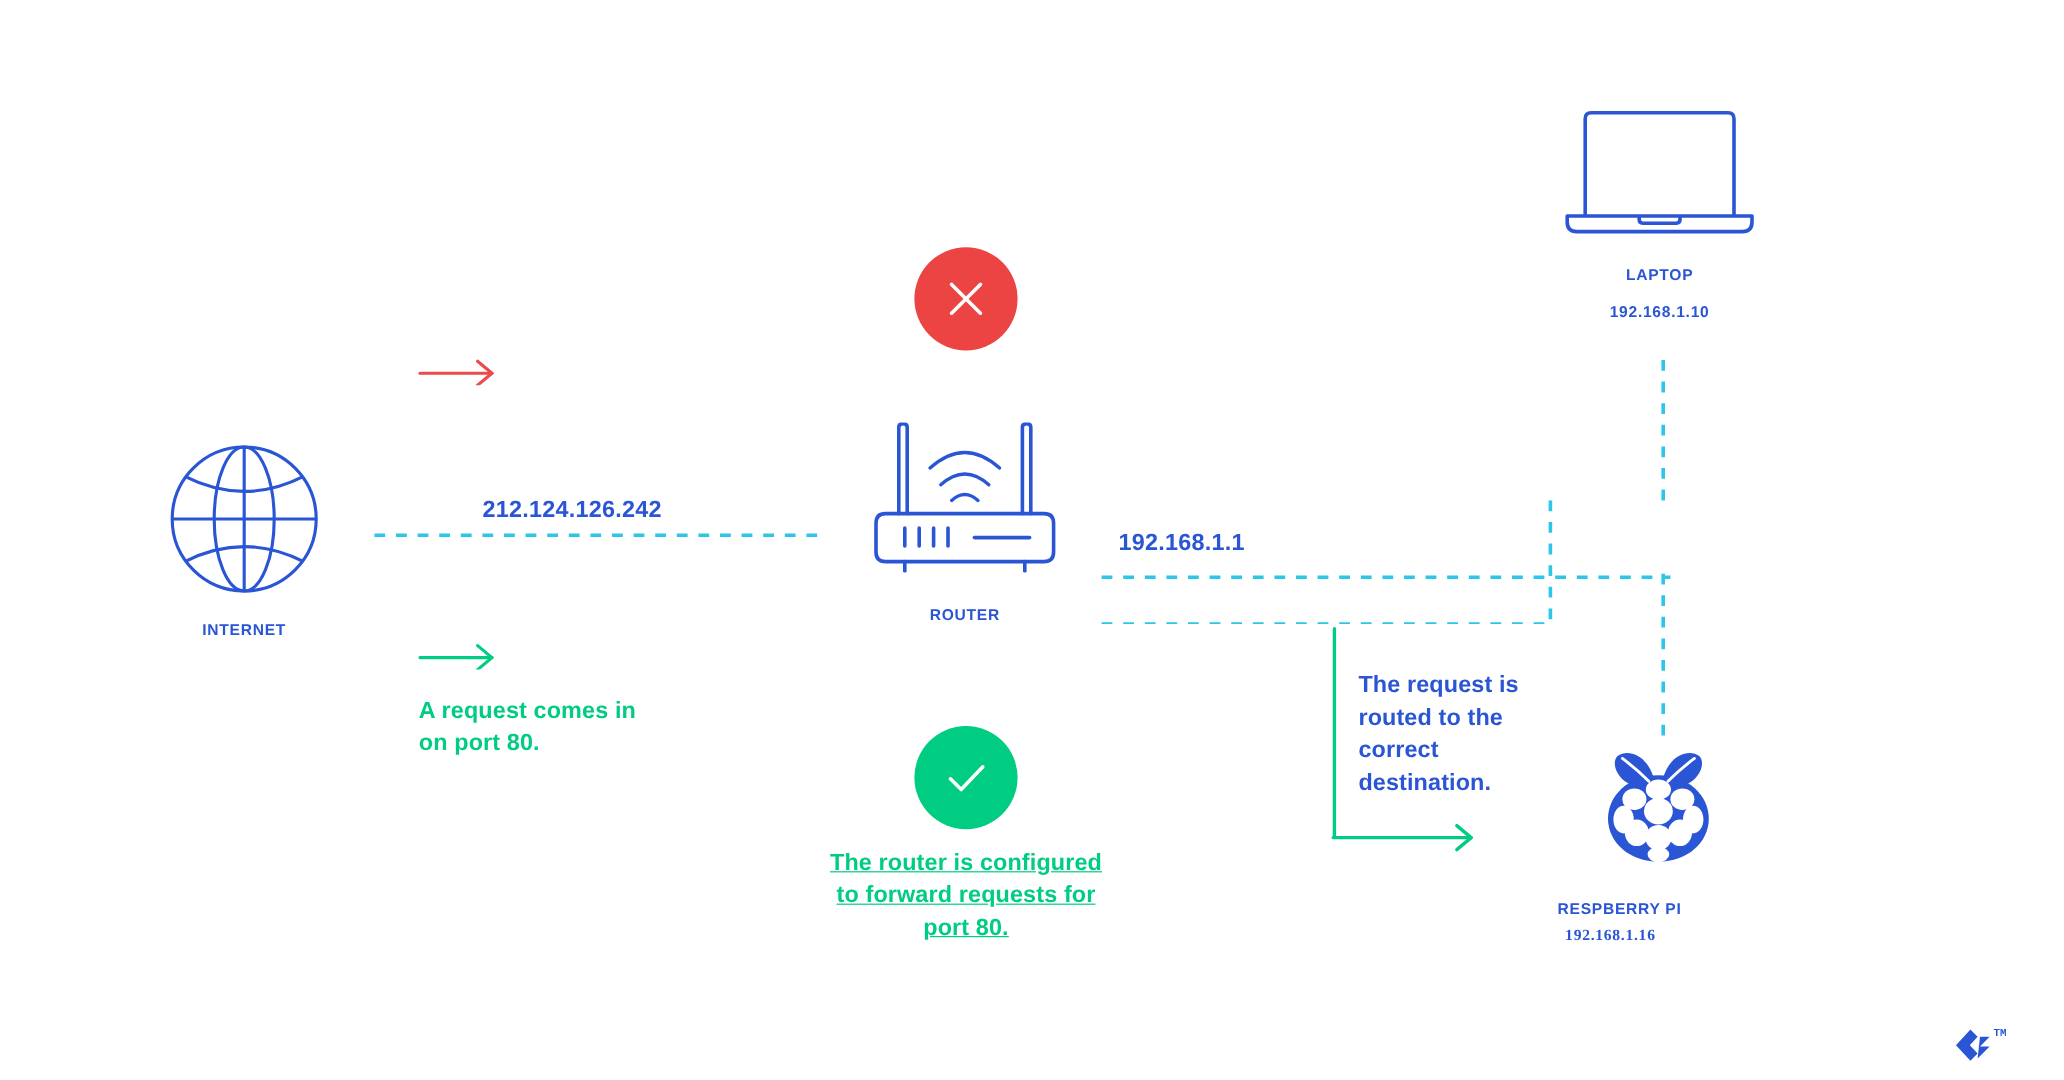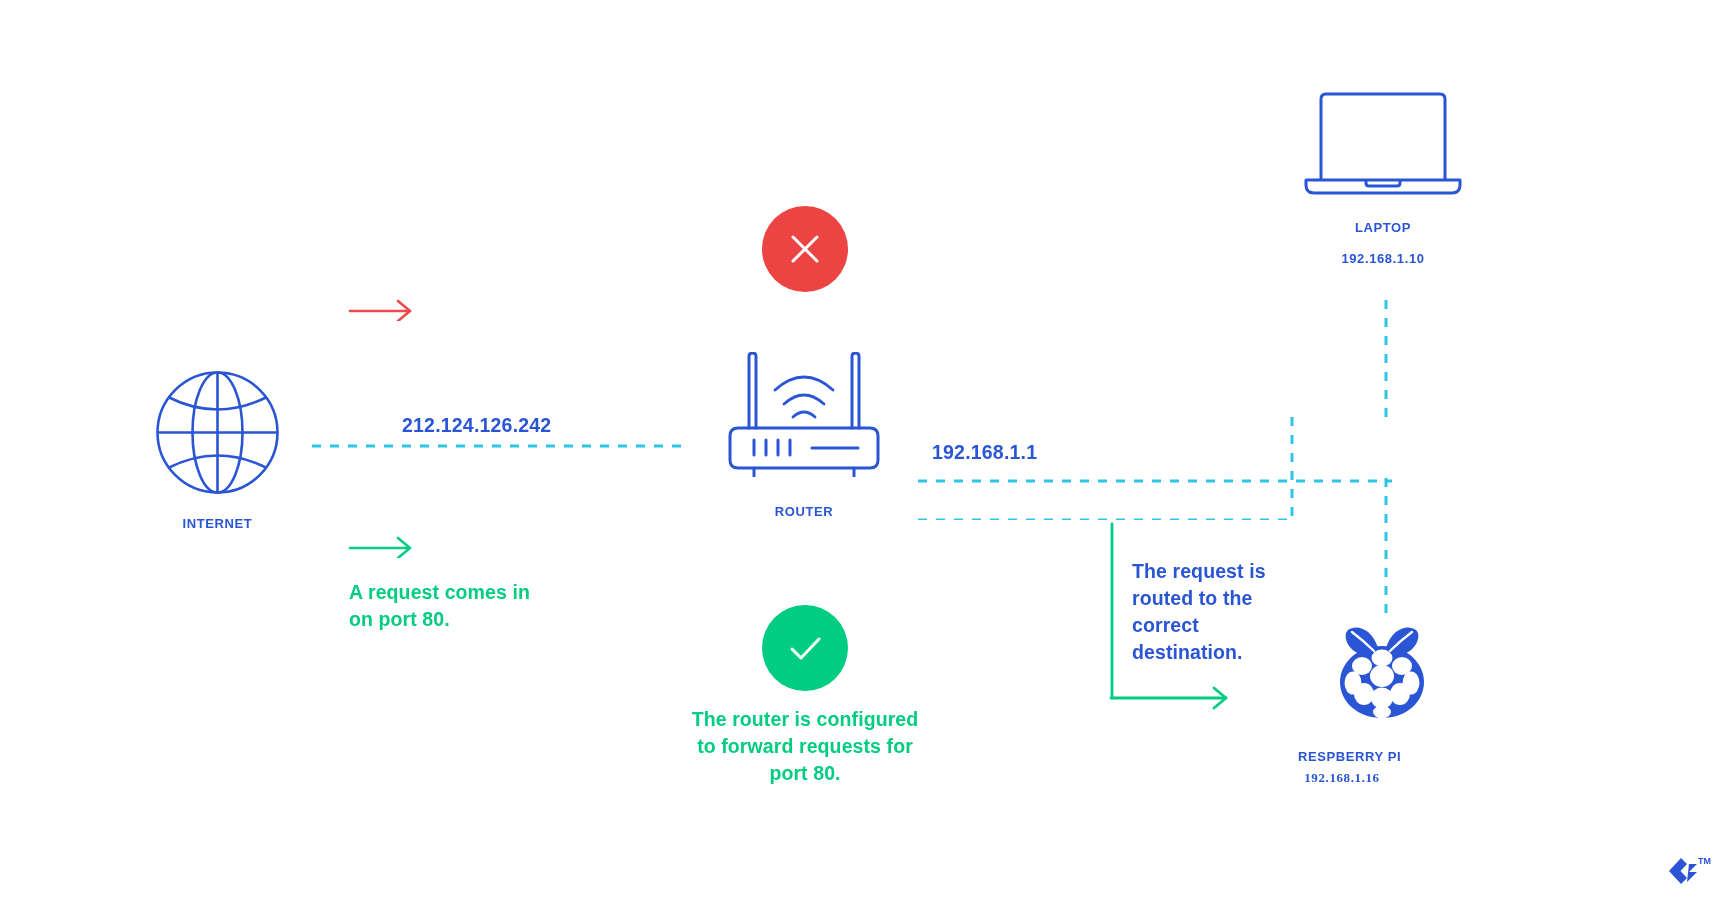--- a/index.html
+++ b/index.html
@@ -86,21 +86,21 @@
     <line x1="6" y1="0" x2="6" y2="122" stroke="#2DC5E8" stroke-width="3" stroke-dasharray="9 9"></line>
   </svg>
 
   <svg class="abs" style="left:912px; top:475px;" width="490" height="12">
     <line x1="6" y1="6" x2="480" y2="6" stroke="#2DC5E8" stroke-width="3" stroke-dasharray="9 9"></line>
   </svg>
   <svg class="abs" style="left:1380px; top:478px;" width="12" height="145">
     <line x1="6" y1="0" x2="6" y2="140" stroke="#2DC5E8" stroke-width="3" stroke-dasharray="9 9"></line>
   </svg>
 
-  <div class="abs" style="left:155px; top:370px;">
+  <div class="abs" style="left:141px; top:370px;">
     <svg width="125" height="125" viewBox="0 0 125 125">
       <g fill="none" stroke="#2A55D4" stroke-width="2.6">
         <circle cx="62.5" cy="62.5" r="60"></circle>
         <ellipse cx="62.5" cy="62.5" rx="25" ry="60"></ellipse>
         <line x1="2.5" y1="62.5" x2="122.5" y2="62.5"></line>
         <line x1="62.5" y1="2.5" x2="62.5" y2="122.5"></line>
         <path d="M 13 27 Q 62.5 52 112 27"></path>
         <path d="M 13 98 Q 62.5 73 112 98"></path>
       </g>
     </svg>
@@ -206,21 +206,21 @@
   <div class="abs note left txt-green" style="left:349px; top:579px; width:300px;">
     <div>A request comes in</div>
     <div>on port 80.</div>
   </div>
 
   <div class="abs status-circle circle-green" style="left:762px; top:605px;">
     <svg width="48" height="48" viewBox="0 0 48 48">
       <polyline points="11,25 20,34 38,15" fill="none" stroke="#ffffff" stroke-width="3" stroke-linecap="round" stroke-linejoin="round"></polyline>
     </svg>
   </div>
-  <div class="abs note center txt-green" style="left:640px; top:706px; width:330px;">
+  <div class="abs note center txt-green" style="left:640px; top:706px; width:330px;text-decoration:underline;">
     <div>The router is configured</div>
     <div>to forward requests for</div>
     <div>port 80.</div>
   </div>
 
   <svg class="abs" style="left:1108px; top:520px;" width="125" height="180">
     <g stroke="#00CC82" stroke-width="2.8" fill="none" stroke-linecap="round" stroke-linejoin="round">
       <polyline points="4,4 4,178"></polyline>
     </g>
   </svg>
@@ -230,21 +230,21 @@
       <polyline points="106,4 118,14 106,24"></polyline>
     </g>
   </svg>
   <div class="abs note left txt-blue" style="left:1132px; top:558px; width:200px;">
     <div>The request is</div>
     <div>routed to the</div>
     <div>correct</div>
     <div>destination.</div>
   </div>
 
-  <div class="abs" style="left:1667px; top:856px; width:44px; height:34px;">
+  <div class="abs" style="left:1628px; top:856px; width:44px; height:34px;font-family:Liberation Mono, monospace;">
     <svg width="34" height="32" viewBox="0 0 34 32">
       <path d="M 14 2 L 2 15 L 14 28 L 20 22 L 13.5 15 L 20 8 Z" fill="#2A55D4"></path>
       <path d="M 22 8 L 30 8 L 22 16 L 30 16 L 20 26 Z" fill="#2A55D4"></path>
     </svg>
     <span class="logo-tm">TM</span>
   </div>
 
 </div>
 
 </body></html>

